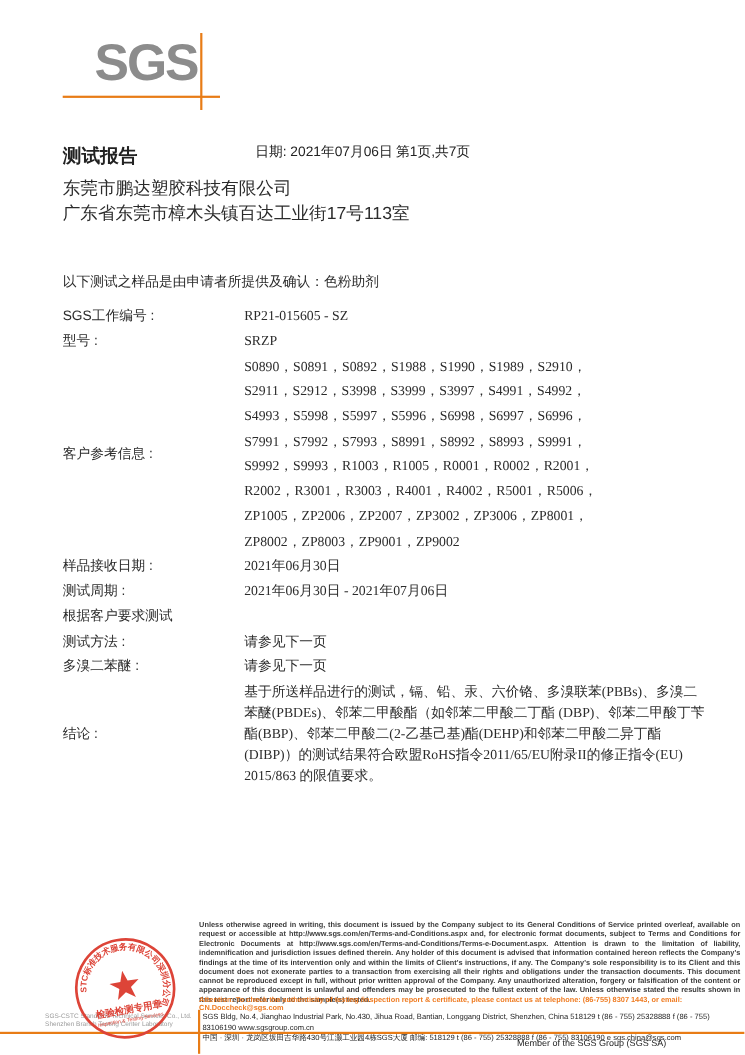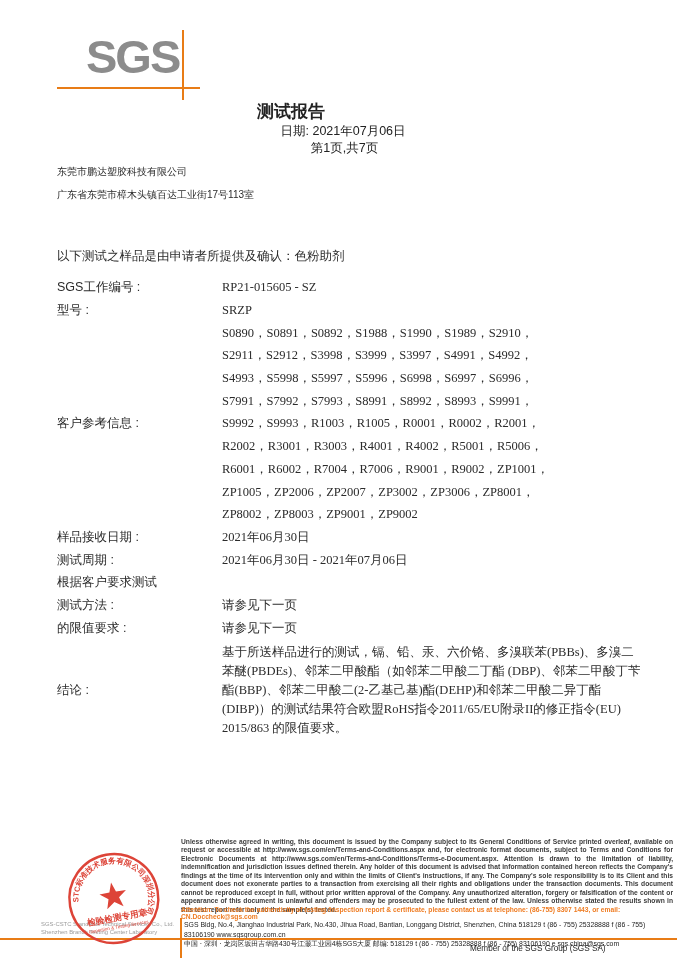--- a/index.html
+++ b/index.html
@@ -5,27 +5,27 @@
   html,body{margin:0;padding:0;background:#ffffff;}
   .page{
     position:relative;width:677px;height:959px;background:#ffffff;overflow:hidden;
     font-family:"Liberation Sans","DejaVu Sans",sans-serif;color:#2b2b2b;
   }
   
   .logo-text{position:absolute;left:86px;top:33px;font-size:47px;font-weight:bold;color:#8c8c8c;letter-spacing:-2px;line-height:1;}
   .logo-hline{position:absolute;left:57px;top:87px;width:143px;height:2px;background:#e87c16;}
   .logo-vline{position:absolute;left:182px;top:30px;width:2px;height:70px;background:#e87c16;}
   
-  .header{position:absolute;left:57px;top:100px;width:575px;display:flex;align-items:center;flex-direction:column;}
+  .header{position:absolute;left:57px;top:130px;width:575px;display:flex;align-items:flex-start;}
   .title{font-size:17px;font-weight:bold;width:175px;color:#222;}
   .repno{font-size:12.5px;width:190px;color:#222;}
   .hdate{font-size:12.5px;width:128px;color:#222;}
   .pageinfo{font-size:12.5px;color:#222;}
   
-  .applicant{position:absolute;left:57px;top:160px;font-size:10px;line-height:23px;color:#2b2b2b;}
+  .applicant{position:absolute;left:57px;top:160px;font-size:16px;line-height:23px;color:#2b2b2b;}
   
   .content{position:absolute;left:57px;top:247px;width:586px;font-size:12.5px;}
   .intro{margin-bottom:11px;line-height:18px;}
   .frow{display:flex;min-height:22.8px;align-items:center;}
   .flabel{width:165px;flex:0 0 165px;}
   .fvalue{flex:1;font-family:Liberation Serif, serif;}
   .ref-line{line-height:22.7px;}
   .conclusion-row{margin-top:3px;}
   .conclusion-text{line-height:19px;width:423px;}
   
@@ -74,21 +74,20 @@
 
     <div class="frow">
       <div class="flabel">客户参考信息 :</div>
       <div class="fvalue">
         <div class="ref-line">S0890，S0891，S0892，S1988，S1990，S1989，S2910，</div>
         <div class="ref-line">S2911，S2912，S3998，S3999，S3997，S4991，S4992，</div>
         <div class="ref-line">S4993，S5998，S5997，S5996，S6998，S6997，S6996，</div>
         <div class="ref-line">S7991，S7992，S7993，S8991，S8992，S8993，S9991，</div>
         <div class="ref-line">S9992，S9993，R1003，R1005，R0001，R0002，R2001，</div>
         <div class="ref-line">R2002，R3001，R3003，R4001，R4002，R5001，R5006，</div>
-        <div class="ref-line">R6001，R6002，R7004，R7006，R9001，R9002，ZP1001，</div>
         <div class="ref-line">ZP1005，ZP2006，ZP2007，ZP3002，ZP3006，ZP8001，</div>
         <div class="ref-line">ZP8002，ZP8003，ZP9001，ZP9002</div>
       </div>
     </div>
 
     <div class="frow">
       <div class="flabel">样品接收日期 :</div>
       <div class="fvalue">2021年06月30日</div>
     </div>
 
@@ -100,21 +99,21 @@
     <div class="frow">
       <div class="fvalue">根据客户要求测试</div>
     </div>
 
     <div class="frow">
       <div class="flabel">测试方法 :</div>
       <div class="fvalue">请参见下一页</div>
     </div>
 
     <div class="frow">
-      <div class="flabel">的限值要求 :</div>
+      <div class="flabel">多溴二苯醚 :</div>
       <div class="fvalue">请参见下一页</div>
     </div>
 
     <div class="frow conclusion-row">
       <div class="flabel">结论 :</div>
       <div class="fvalue conclusion-text">基于所送样品进行的测试，镉、铅、汞、六价铬、多溴联苯(PBBs)、多溴二苯醚(PBDEs)、邻苯二甲酸酯（如邻苯二甲酸二丁酯 (DBP)、邻苯二甲酸丁苄酯(BBP)、邻苯二甲酸二(2-乙基己基)酯(DEHP)和邻苯二甲酸二异丁酯(DIBP)）的测试结果符合欧盟RoHS指令2011/65/EU附录II的修正指令(EU) 2015/863 的限值要求。</div>
     </div>
   </div>
 
   <div class="legal">Unless otherwise agreed in writing, this document is issued by the Company subject to its General Conditions of Service printed overleaf, available on request or accessible at http://www.sgs.com/en/Terms-and-Conditions.aspx and, for electronic format documents, subject to Terms and Conditions for Electronic Documents at http://www.sgs.com/en/Terms-and-Conditions/Terms-e-Document.aspx. Attention is drawn to the limitation of liability, indemnification and jurisdiction issues defined therein. Any holder of this document is advised that information contained hereon reflects the Company's findings at the time of its intervention only and within the limits of Client's instructions, if any. The Company's sole responsibility is to its Client and this document does not exonerate parties to a transaction from exercising all their rights and obligations under the transaction documents. This document cannot be reproduced except in full, without prior written approval of the Company. Any unauthorized alteration, forgery or falsification of the content or appearance of this document is unlawful and offenders may be prosecuted to the fullest extent of the law. Unless otherwise stated the results shown in this test report refer only to the sample(s) tested.</div>

